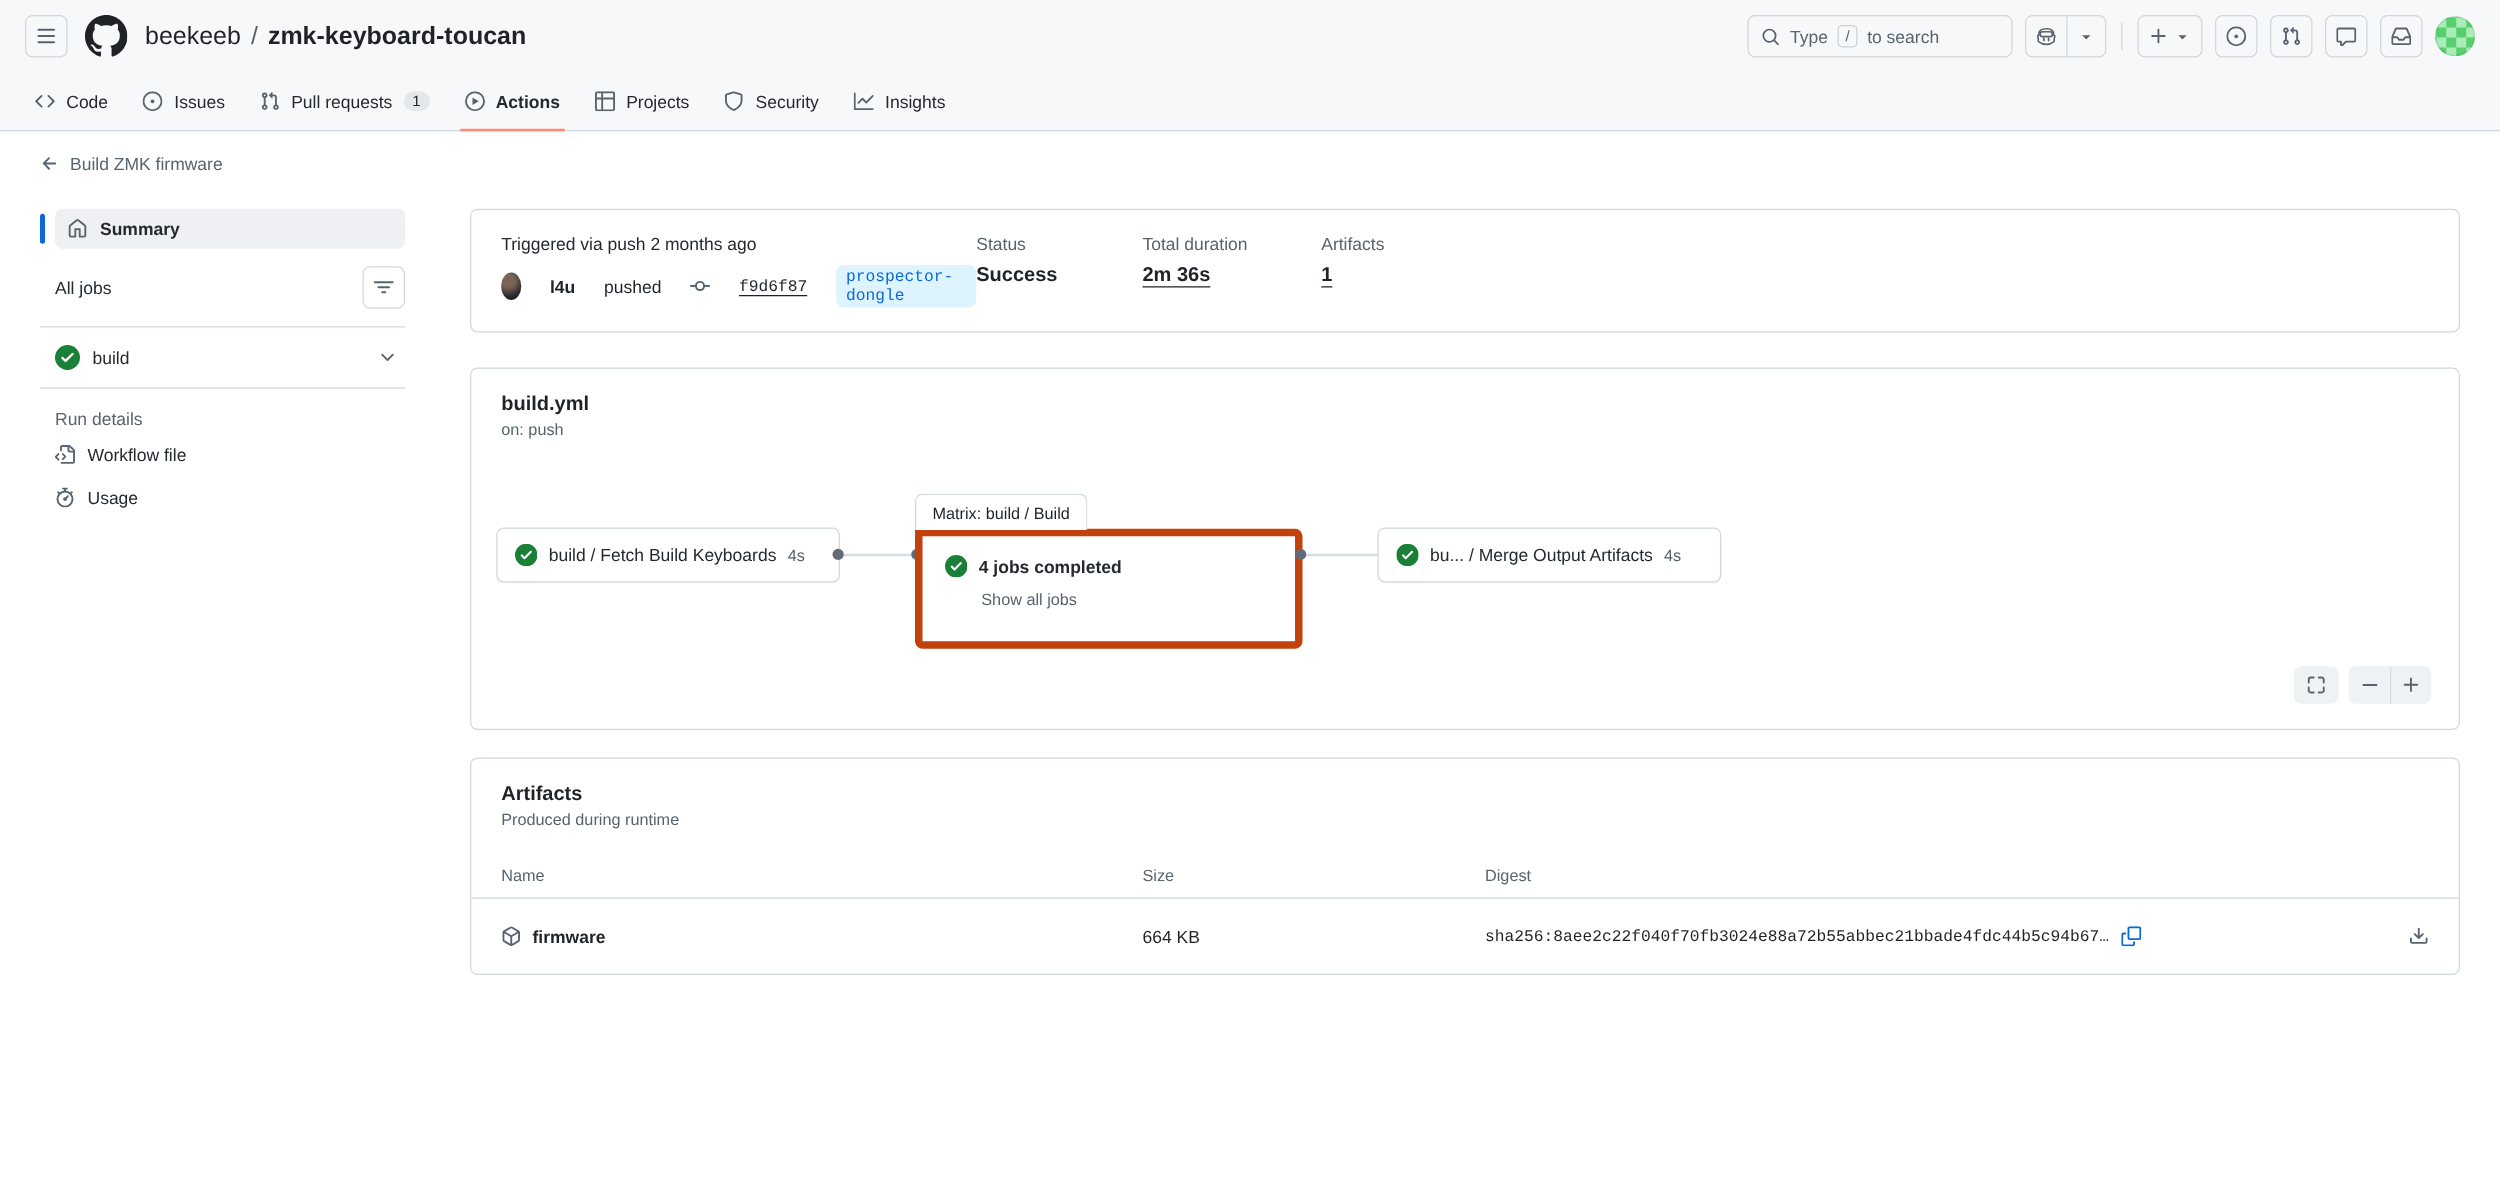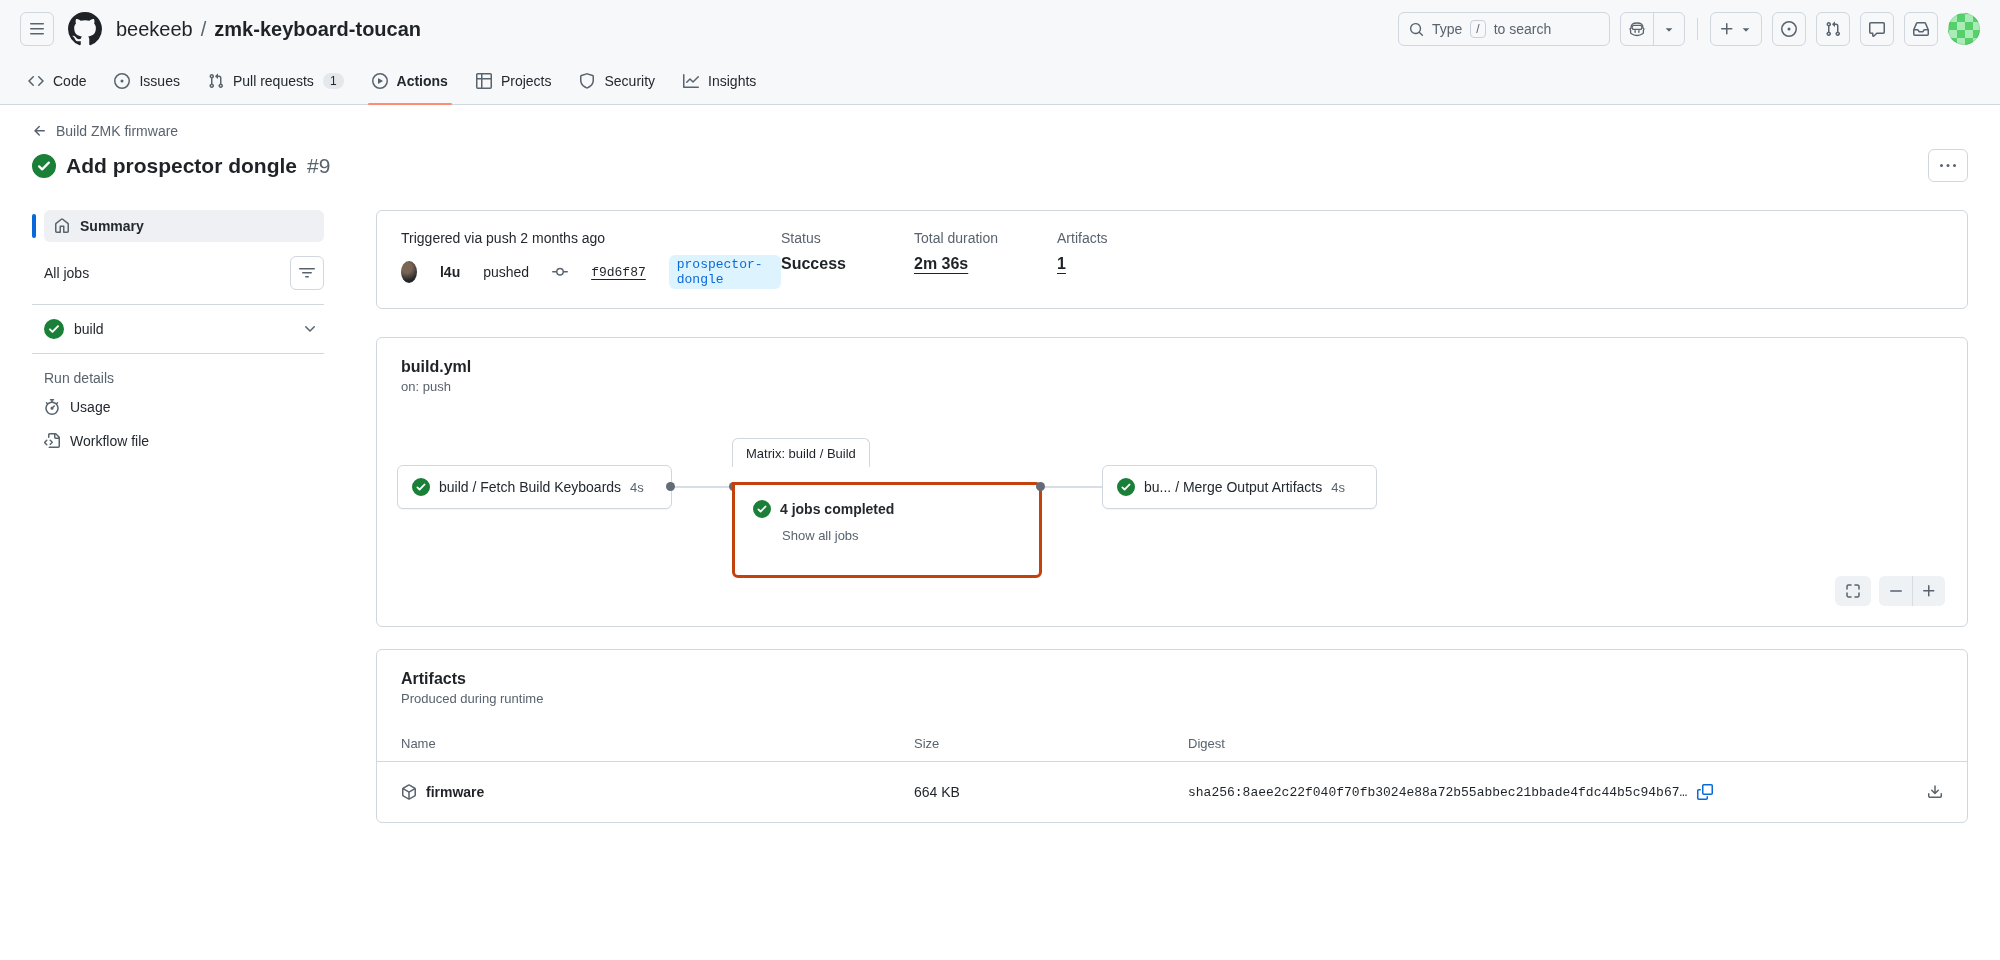--- a/index.html
+++ b/index.html
@@ -114,22 +114,22 @@
     display:flex; align-items:center; gap:9px; padding:0 14px; box-shadow:0 1px 0 rgba(31,35,40,.04);
     cursor:pointer; }
   .gnode .check { color:#1a7f37; }
   .gnode .nlabel { font-size:14px; font-weight:500; color:#24292f; white-space:nowrap; }
   .gnode .ndur { font-size:13px; color:#59636e; }
   .node-1 { left:20px; top:127px; width:275px; }
   .node-3 { left:725px; top:127px; width:275px; }
   .matrix-tab { position:absolute; left:355px; top:100px; height:29px; background:#fff;
     border:1px solid #d0d7de; border-bottom:0; border-radius:6px 6px 0 0; display:flex;
     align-items:center; padding:0 13px; font-size:13px; color:#1f2328; z-index:2; }
-  .matrix-box { position:absolute; left:355px; top:144px; width:310px; height:96px; background:#fff;
-    border:3px solid #c2410c; border-radius:0 6px 6px 6px; padding:15px 18px; cursor:pointer; }
+  .matrix-box { position:absolute; left:355px; top:128px; width:310px; height:96px; background:#fff;
+    border:6px solid #c2410c; border-radius:0 6px 6px 6px; padding:15px 18px; cursor:pointer; }
   .matrix-row { display:flex; align-items:center; gap:9px; }
   .matrix-row .check { color:#1a7f37; }
   .matrix-row .nlabel { font-size:14px; font-weight:600; color:#24292f; }
   .show-all { margin:10px 0 0 29px; font-size:13px; color:#59636e; cursor:pointer; }
   .connector { position:absolute; height:2px; background:#d8dee4; top:148px; }
   .conn-1 { left:295px; width:60px; }
   .conn-2 { left:665px; width:60px; }
   .gdot { position:absolute; width:9px; height:9px; border-radius:50%; background:#636c76; top:144px; }
   .zoom-ctrls { position:absolute; right:22px; bottom:20px; display:flex; gap:8px; }
   .zbtn { height:30px; background:#eff2f5; border:0; border-radius:6px; color:#59636e;
@@ -415,36 +415,20 @@
 <div class="content">
   <div class="breadcrumb">
     <span>
         <svg class="ico" width="16" height="16">
           <use href="#i-arrow-left"></use>
         </svg>
       </span>
     <span>Build ZMK firmware</span>
   </div>
 
-  <div class="title-row">
-    <span class="check">
-        <svg class="ico" width="24" height="24">
-          <use href="#i-check"></use>
-        </svg>
-      </span>
-    <h1 class="run-title">Add prospector dongle</h1>
-    <span class="run-number">#9</span>
-    <button class="kebab-btn">
-      <span>
-          <svg class="ico" width="16" height="16">
-            <use href="#i-kebab"></use>
-          </svg>
-        </span>
-    </button>
-  </div>
 
   <div class="layout">
 
     <aside class="sidebar">
       <div class="side-sel-wrap">
         <span class="sel-bar"></span>
         <div class="side-selected">
           <span class="sicon">
               <svg class="ico" width="16" height="16">
                 <use href="#i-home"></use>
@@ -475,32 +459,32 @@
             <svg class="ico" width="16" height="16">
               <use href="#i-chevdown"></use>
             </svg>
           </span>
       </div>
       <hr class="side-div">
       <div class="run-details">Run details</div>
       <div class="side-link">
         <span class="sicon">
             <svg class="ico" width="16" height="16">
+              <use href="#i-filecode"></use>
+            </svg>
+          </span>
+        <span>Workflow file</span>
+      </div>
+      <div class="side-link">
+        <span class="sicon">
+            <svg class="ico" width="16" height="16">
               <use href="#i-stopwatch"></use>
             </svg>
           </span>
         <span>Usage</span>
-      </div>
-      <div class="side-link">
-        <span class="sicon">
-            <svg class="ico" width="16" height="16">
-              <use href="#i-filecode"></use>
-            </svg>
-          </span>
-        <span>Workflow file</span>
       </div>
     </aside>
 
     <main class="main">
 
       <section class="card card-summary">
         <div class="sum-col1">
           <div class="sum-line1">Triggered via push 2 months ago</div>
           <div class="sum-line2">
             <span class="actor-avatar"></span>

